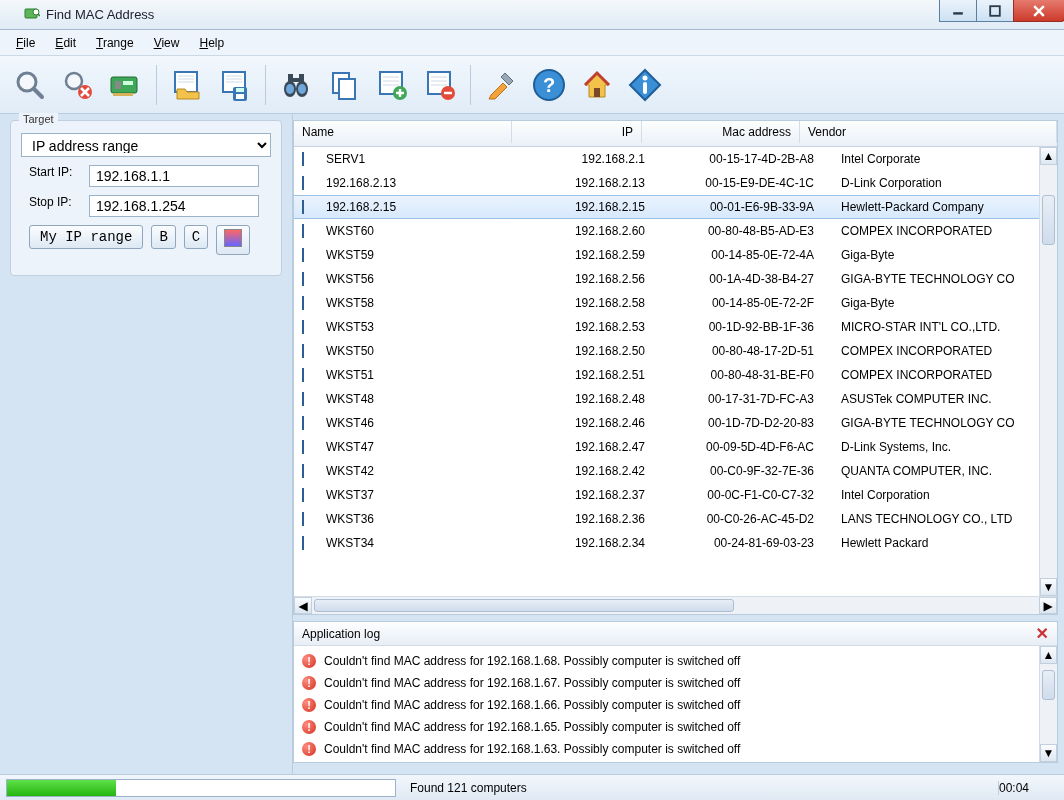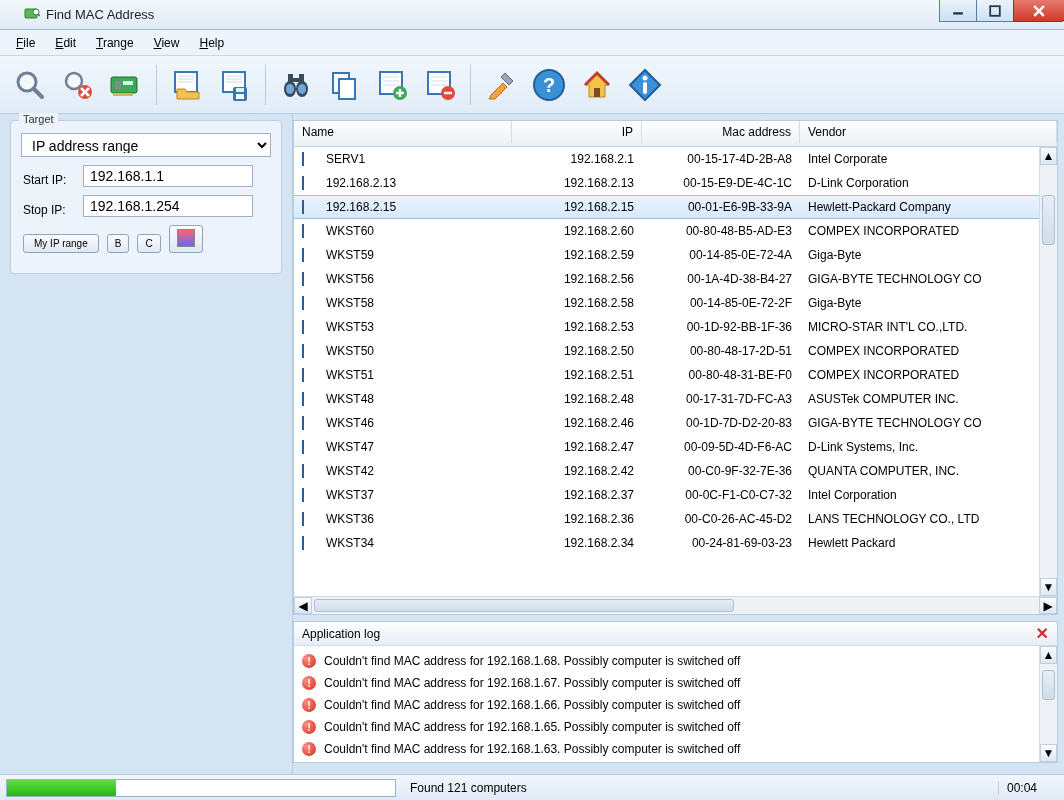--- a/index.html
+++ b/index.html
@@ -22,36 +22,36 @@
 
 .toolbar { height:58px; background:linear-gradient(#f1f7fd,#e1ecf7); display:flex; align-items:center; padding:4px 8px; gap:4px; border-bottom:1px solid #b9ccde;}
 .tool-btn { width:44px; height:44px; border:1px solid transparent; border-radius:4px; display:flex; align-items:center; justify-content:center; cursor:pointer;}
 .tool-sep{ width:1px; height:40px; background:#b9ccde; margin:0 4px;}
 
 
 .content { display:flex; height:calc(100% - 30px - 26px - 58px - 26px); }
 .left-panel { width:292px; padding:6px 10px 6px 10px; display:flex; flex-direction:column; gap:9px;}
 .groupbox { border:1px solid #c0cedf; border-radius:4px; padding:12px 10px; position:relative; background:#edf3fa;}
 .groupbox .legend { position:absolute; top:-8px; left:8px; background:#edf3fa; padding:0 4px; font-size:11px; color:#333;}
-.row { display:flex; align-items:flex-end; gap:6px; margin:8px 2px;}
+.row { display:flex; align-items:flex-start; gap:6px; margin:8px 8px;}
 .row label { width:54px;}
 select, input.text { border:1px solid #9bb2c9; padding:3px 6px; font-size:14px; background:#fff; }
 select.full { width:100%; height:24px;}
 input.text { width:170px; height:22px;}
-.btn { border:1px solid #8fa6bd; background:linear-gradient(#fbfdff,#dde8f3); padding:3px 10px; border-radius:3px; cursor:pointer; font-size:10px;}
+.btn { border:1px solid #8fa6bd; background:linear-gradient(#fbfdff,#dde8f3); padding:3px 10px; border-radius:3px; cursor:pointer; font-size:14px;font-family:Liberation Mono, monospace;}
 .btn.small{ padding:3px 7px;}
 .radio-row{ display:flex; align-items:center; gap:6px; margin:6px 0;}
 
 .right-panel { flex:1; display:flex; flex-direction:column; border-left:1px solid #b9ccde; min-width:0;}
 .right-panel .table-wrap{ flex:1; min-height:0; border:1px solid #b9ccde; margin:6px 6px 0 0; background:#fff; position:relative; display:flex; flex-direction:column;}
 .thead { display:flex; background:linear-gradient(#fdfefe,#eaf0f7); border-bottom:1px solid #c7d3e0; font-size:12px; height:26px; align-items:flex-start;}
 .thead .th { padding:4px 8px; border-right:1px solid #d3dde8; overflow:hidden; white-space:nowrap;}
 .tbody{ flex:1; position:relative; }
 .tbody-inner { position:absolute; inset:0 18px 0 0; overflow:hidden;}
-.tr { display:flex; height:24px; align-items:center; white-space:nowrap;}
+.tr { display:flex; height:24px; align-items:center; white-space:nowrap;gap:11px;}
 .tr.sel { background:linear-gradient(#eaf3fe,#d7e9fc); border:1px solid #9cc1e8; border-left:none; border-right:none;}
 .td { padding:0 8px; overflow:hidden; text-overflow:ellipsis;}
 .td.name{ display:flex; align-items:center; gap:6px;}
 .col-name{ width:218px;}
 .col-ip{ width:130px; text-align:right;}
 .col-mac{ width:158px; text-align:right;}
 .col-vendor{ flex:1;}
 .vscroll{ width:18px; background:#eef2f7; border-left:1px solid #d3dde8; display:flex; flex-direction:column; }
 .vscroll .arrow{ height:18px; display:flex;align-items:center;justify-content:center; background:linear-gradient(#fafcff,#dde7f2); border:1px solid #c2d0de;}
 .vscroll .track{ flex:1; position:relative;}
@@ -66,21 +66,21 @@
 .log-body{ height:116px; position:relative;}
 .log-inner{ position:absolute; inset:0 18px 0 0; overflow:hidden; padding:4px 8px;}
 .log-line{ display:flex; align-items:center; gap:8px; height:22px;}
 .log-x{ color:#c33; font-weight:bold; cursor:pointer; font-size:16px;}
 
 
 .statusbar{ height:26px; background:linear-gradient(#f1f6fc,#e0eaf4); border-top:1px solid #b9ccde; display:flex; align-items:center; padding:2px 6px; gap:8px;}
 .progress{ width:390px; height:18px; border:1px solid #9ab2ca; background:#fff; position:relative;}
 .progress .bar{ position:absolute; left:0; top:0; bottom:0; width:28%; background:linear-gradient(#5fe04a,#24b50f);}
 .status-text{ flex:1; padding-left:6px;}
-.status-time{ width:60px; border-left:1px solid #c2d0de; padding-left:8px;}
+.status-time{ width:60px; border-left:1px solid #c2d0de; }
 
 
 .mon-icon{ width:18px; height:14px; position:relative;}
 .mon-icon .screen{ width:16px; height:11px; background:linear-gradient(#6fb5f5,#2a7fd4); border:1px solid #2b5f93; border-radius:2px;}
 .err-icon{ width:14px; height:14px; border-radius:50%; background:radial-gradient(circle at 30% 30%,#ff8b7e,#d4301f); display:flex;align-items:center;justify-content:center; color:#fff; font-weight:bold; font-size:11px;}
 .color-sq{ width:18px;height:18px; display:inline-block; background:linear-gradient(#f66,#66f); border:1px solid #888;}
 </style>
 </head>
 <body>
 

